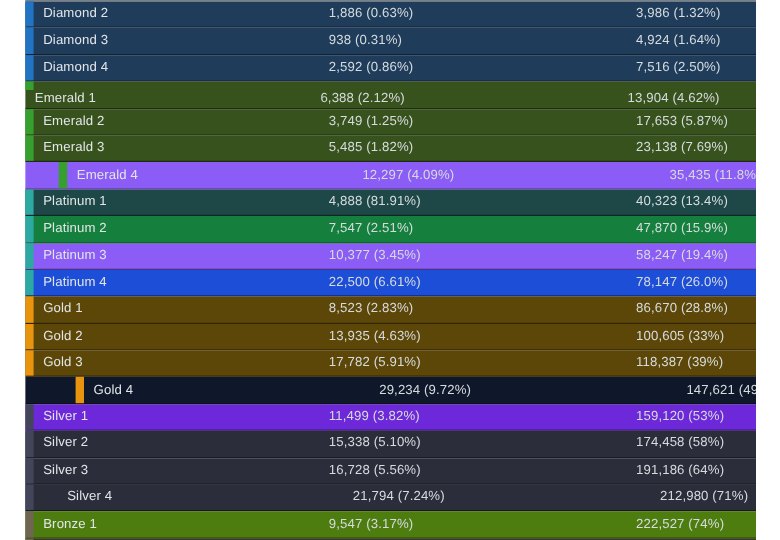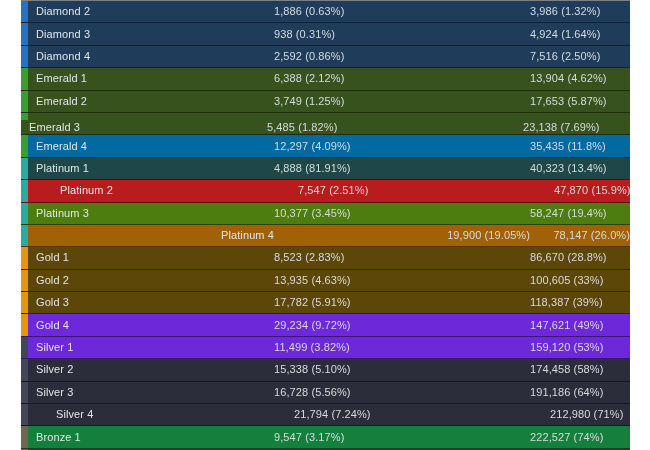--- a/index.html
+++ b/index.html
@@ -77,81 +77,81 @@
         </div>
       </div>
       <div class="row" style="background: rgb(31, 61, 91);">
         <div class="stripe" style="background: rgb(33, 115, 196);"></div>
         <div class="cells">
           <div class="cell rank">Diamond 4</div>
           <div class="cell count">2,592 (0.86%)</div>
           <div class="cell cumulative">7,516 (2.50%)</div>
         </div>
       </div>
-      <div class="row" style="background: rgb(56, 82, 29);">
+      <div class="row" style="background: rgb(56, 82, 29); flex-direction: column;">
         <div class="stripe" style="background: rgb(54, 160, 46);"></div>
         <div class="cells">
           <div class="cell rank">Emerald 1</div>
           <div class="cell count">6,388 (2.12%)</div>
           <div class="cell cumulative">13,904 (4.62%)</div>
         </div>
       </div>
       <div class="row" style="background: rgb(56, 82, 29);">
         <div class="stripe" style="background: rgb(54, 160, 46);"></div>
         <div class="cells">
           <div class="cell rank">Emerald 2</div>
           <div class="cell count">3,749 (1.25%)</div>
           <div class="cell cumulative">17,653 (5.87%)</div>
         </div>
       </div>
-      <div class="row" style="background: rgb(56, 82, 29); flex-direction: column;">
+      <div class="row" style="background: rgb(56, 82, 29);">
         <div class="stripe" style="background: rgb(54, 160, 46);"></div>
         <div class="cells">
           <div class="cell rank">Emerald 3</div>
           <div class="cell count">5,485 (1.82%)</div>
           <div class="cell cumulative">23,138 (7.69%)</div>
         </div>
       </div>
-      <div class="row" style="background: #0369a1;">
+      <div class="row" style="background: #8b5cf6; padding-left: 28px;">
         <div class="stripe" style="background: rgb(54, 160, 46);"></div>
         <div class="cells">
           <div class="cell rank">Emerald 4</div>
           <div class="cell count">12,297 (4.09%)</div>
           <div class="cell cumulative">35,435 (11.8%)</div>
         </div>
       </div>
       <div class="row" style="background: rgb(30, 72, 72);">
         <div class="stripe" style="background: rgb(44, 170, 162);"></div>
         <div class="cells">
           <div class="cell rank">Platinum 1</div>
           <div class="cell count">4,888 (81.91%)</div>
           <div class="cell cumulative">40,323 (13.4%)</div>
         </div>
       </div>
-      <div class="row" style="background: #b91c1c; gap: 24px;">
+      <div class="row" style="background: #15803d;">
         <div class="stripe" style="background: rgb(44, 170, 162);"></div>
         <div class="cells">
           <div class="cell rank">Platinum 2</div>
           <div class="cell count">7,547 (2.51%)</div>
           <div class="cell cumulative">47,870 (15.9%)</div>
         </div>
       </div>
-      <div class="row" style="background: #4d7c0f;">
+      <div class="row" style="background: #8b5cf6;">
         <div class="stripe" style="background: rgb(44, 170, 162);"></div>
         <div class="cells">
           <div class="cell rank">Platinum 3</div>
           <div class="cell count">10,377 (3.45%)</div>
           <div class="cell cumulative">58,247 (19.4%)</div>
         </div>
       </div>
-      <div class="row" style="background: #a16207; text-align: right;">
+      <div class="row" style="background: #1d4ed8;">
         <div class="stripe" style="background: rgb(44, 170, 162);"></div>
         <div class="cells">
           <div class="cell rank">Platinum 4</div>
-          <div class="cell count">19,900 (19.05%)</div>
+          <div class="cell count">22,500 (6.61%)</div>
           <div class="cell cumulative">78,147 (26.0%)</div>
         </div>
       </div>
       <div class="row" style="background: rgb(92, 71, 8);">
         <div class="stripe" style="background: rgb(232, 148, 15);"></div>
         <div class="cells">
           <div class="cell rank">Gold 1</div>
           <div class="cell count">8,523 (2.83%)</div>
           <div class="cell cumulative">86,670 (28.8%)</div>
         </div>
@@ -165,21 +165,21 @@
         </div>
       </div>
       <div class="row" style="background: rgb(92, 71, 8);">
         <div class="stripe" style="background: rgb(232, 148, 15);"></div>
         <div class="cells">
           <div class="cell rank">Gold 3</div>
           <div class="cell count">17,782 (5.91%)</div>
           <div class="cell cumulative">118,387 (39%)</div>
         </div>
       </div>
-      <div class="row" style="background: #6d28d9;">
+      <div class="row" style="background: #0f172a; padding-left: 42px;">
         <div class="stripe" style="background: rgb(232, 148, 15);"></div>
         <div class="cells">
           <div class="cell rank">Gold 4</div>
           <div class="cell count">29,234 (9.72%)</div>
           <div class="cell cumulative">147,621 (49%)</div>
         </div>
       </div>
       <div class="row" style="background: #6d28d9;">
         <div class="stripe" style="background: rgb(67, 70, 91);"></div>
         <div class="cells">
@@ -205,21 +205,21 @@
         </div>
       </div>
       <div class="row" style="background: rgb(43, 45, 59); gap: 20px;">
         <div class="stripe" style="background: rgb(67, 70, 91);"></div>
         <div class="cells">
           <div class="cell rank">Silver 4</div>
           <div class="cell count">21,794 (7.24%)</div>
           <div class="cell cumulative">212,980 (71%)</div>
         </div>
       </div>
-      <div class="row" style="background: #15803d;">
+      <div class="row" style="background: #4d7c0f;">
         <div class="stripe" style="background: rgb(111, 101, 80);"></div>
         <div class="cells">
           <div class="cell rank">Bronze 1</div>
           <div class="cell count">9,547 (3.17%)</div>
           <div class="cell cumulative">222,527 (74%)</div>
         </div>
       </div>
       <div class="row partial" style="background: rgb(58, 52, 43);">
         <div class="stripe" style="background: rgb(111, 101, 80);"></div>
         <div class="cells"></div>

